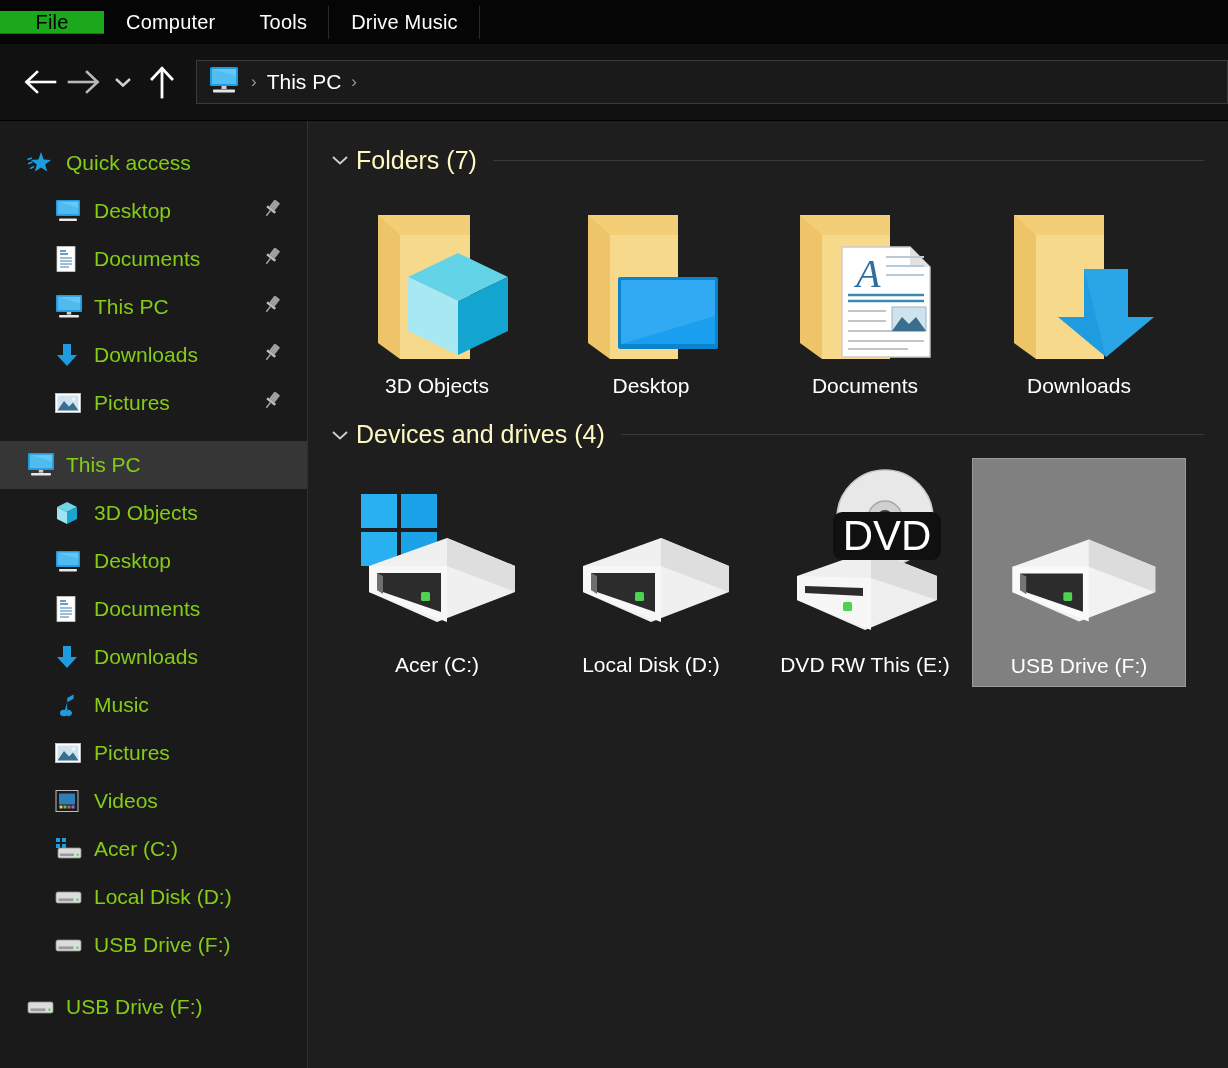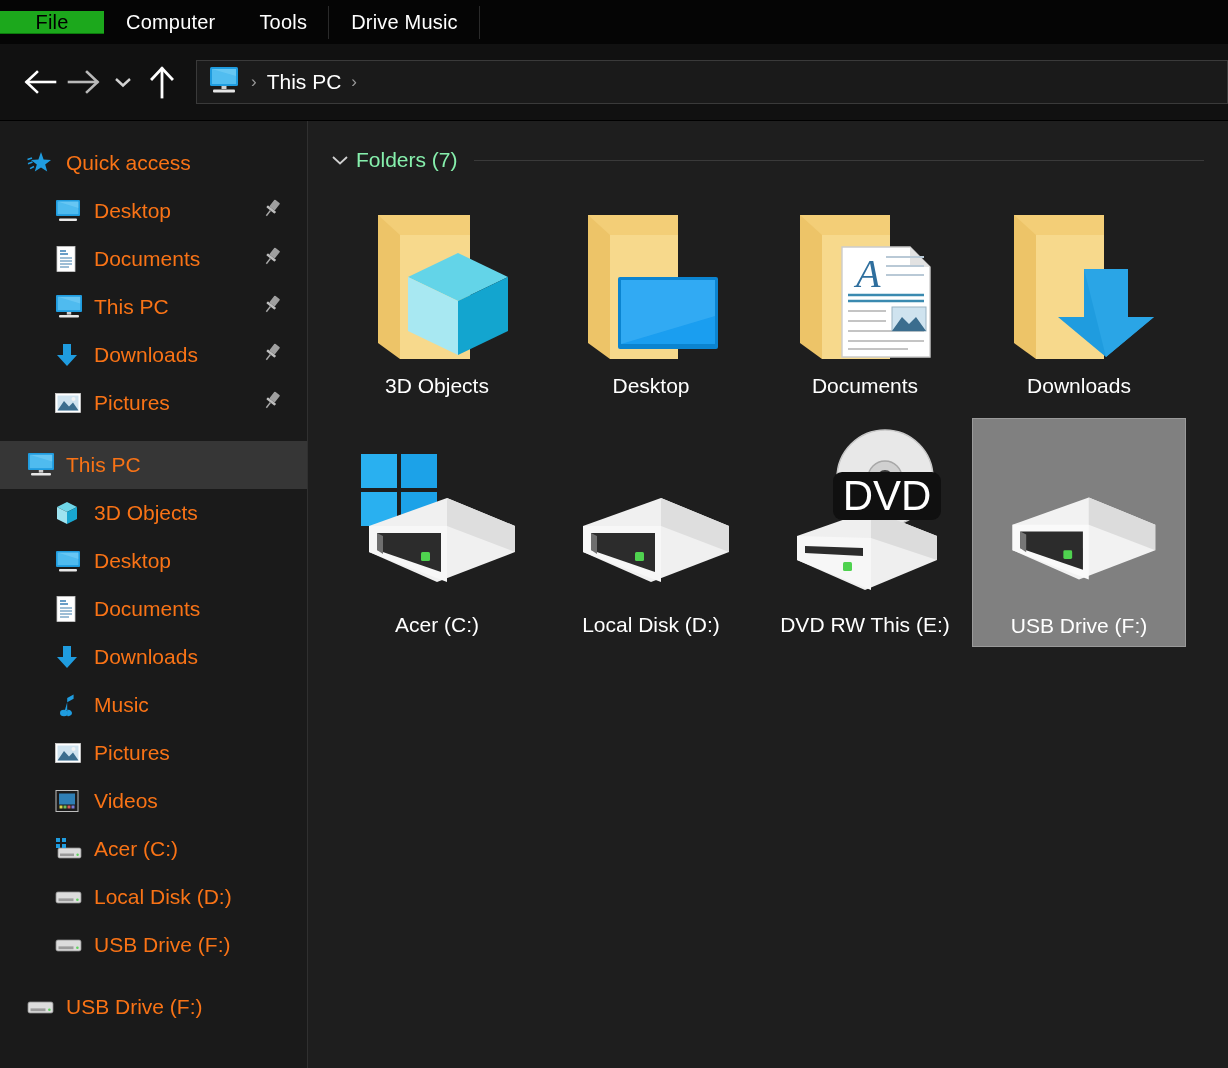--- a/index.html
+++ b/index.html
@@ -76,21 +76,21 @@
     width: 308px; min-width: 308px;
     background: #1a1a1a;
     border-right: 1px solid #303030;
     padding-top: 18px;
     overflow: hidden;
     position: relative;
   }
   .navrow {
     height: 48px;
     display: flex; align-items: center;
-    font-size: 21px; color: #f97316;
+    font-size: 21px; color: #84cc16;
     position: relative;
     white-space: nowrap;
   }
   .navrow.lvl0 { padding-left: 26px; }
   .navrow.lvl1 { padding-left: 54px; }
   .navrow.lvl2 { padding-left: 54px; }
   .navrow.selected { background: #363636; }
   .navrow .ic { width: 38px; min-width: 38px; display: flex; align-items: center; justify-content: flex-start; }
   .navrow .lbl { margin-left: 2px; }
   .pin { position: absolute; right: 24px; top: 50%; transform: translateY(-50%); }
@@ -101,37 +101,37 @@
     flex: 1; background: #1e1e1e;
     padding: 22px 0 0 22px;
     overflow: hidden;
     position: relative;
   }
   .group-head {
     display: flex; align-items: center;
     height: 34px; margin-bottom: 6px;
   }
   .group-chev { width: 26px; display: flex; align-items: center; color: #cccccc; }
-  .group-title { font-size: 21px; color: #86efac; white-space: nowrap; }
+  .group-title { font-size: 25px; color: #fef9c3; white-space: nowrap; }
   .group-rule { flex: 1; height: 1px; background: #3a3a3a; margin-left: 16px; margin-right: 24px; }
 
   .tiles { display: flex; flex-wrap: wrap; }
   .tile {
     width: 214px;
     display: flex; flex-direction: column; align-items: center;
     padding: 8px 4px 6px 4px;
     margin-bottom: 4px;
   }
   .tile.selected { background: #808080; border: 1px solid #9a9a9a; }
   .tile .art { height: 176px; display: flex; align-items: flex-end; justify-content: center; }
   .tile .cap {
     margin-top: 6px; font-size: 21px; color: #ffffff; text-align: center; line-height: 1.28;
     max-width: 200px;
   }
-  .tile.drive .art { height: 180px; align-items: flex-start; }
+  .tile.drive .art { height: 180px; align-items: center; }
 
   .row-folders { margin-bottom: 8px; }
   .row-drives { margin-top: 4px; }
 </style>
 </head>
 <body>
 
 <div class="window">
 
   <div class="tabbar">
@@ -520,20 +520,29 @@
               <path d="M42 44 L110 44 L110 168 L42 168 Z" fill="#f7d98c"></path>
               <path d="M90 78 h44 v48 h26 L112 166 L64 126 h26 Z" fill="#1f9cdf"></path>
               <path d="M90 78 h44 v48 h26 L112 166 Z" fill="#2fa8e8" opacity=".75"></path>
             </svg>
           </div>
           <div class="cap">Downloads</div>
         </div>
 
       </div>
 
+      <div class="group-head">
+        <span class="group-chev">
+          <svg width="20" height="14" viewBox="0 0 20 14">
+            <polyline points="3,4 10,10.5 17,4" stroke="#cfcfcf" stroke-width="1.8" fill="none"></polyline>
+          </svg>
+        </span>
+        <span class="group-title">Devices and drives (4)</span>
+        <span class="group-rule"></span>
+      </div>
 
       <div class="tiles row-drives">
 
         <div class="tile drive">
           <div class="art">
             <svg width="180" height="180" viewBox="0 0 180 180">
               <rect x="14" y="28" width="36" height="34" fill="#29b0f0"></rect>
               <rect x="54" y="28" width="36" height="34" fill="#1ca2e8"></rect>
               <rect x="14" y="66" width="36" height="34" fill="#29b0f0"></rect>
               <rect x="54" y="66" width="36" height="34" fill="#1ca2e8"></rect>

